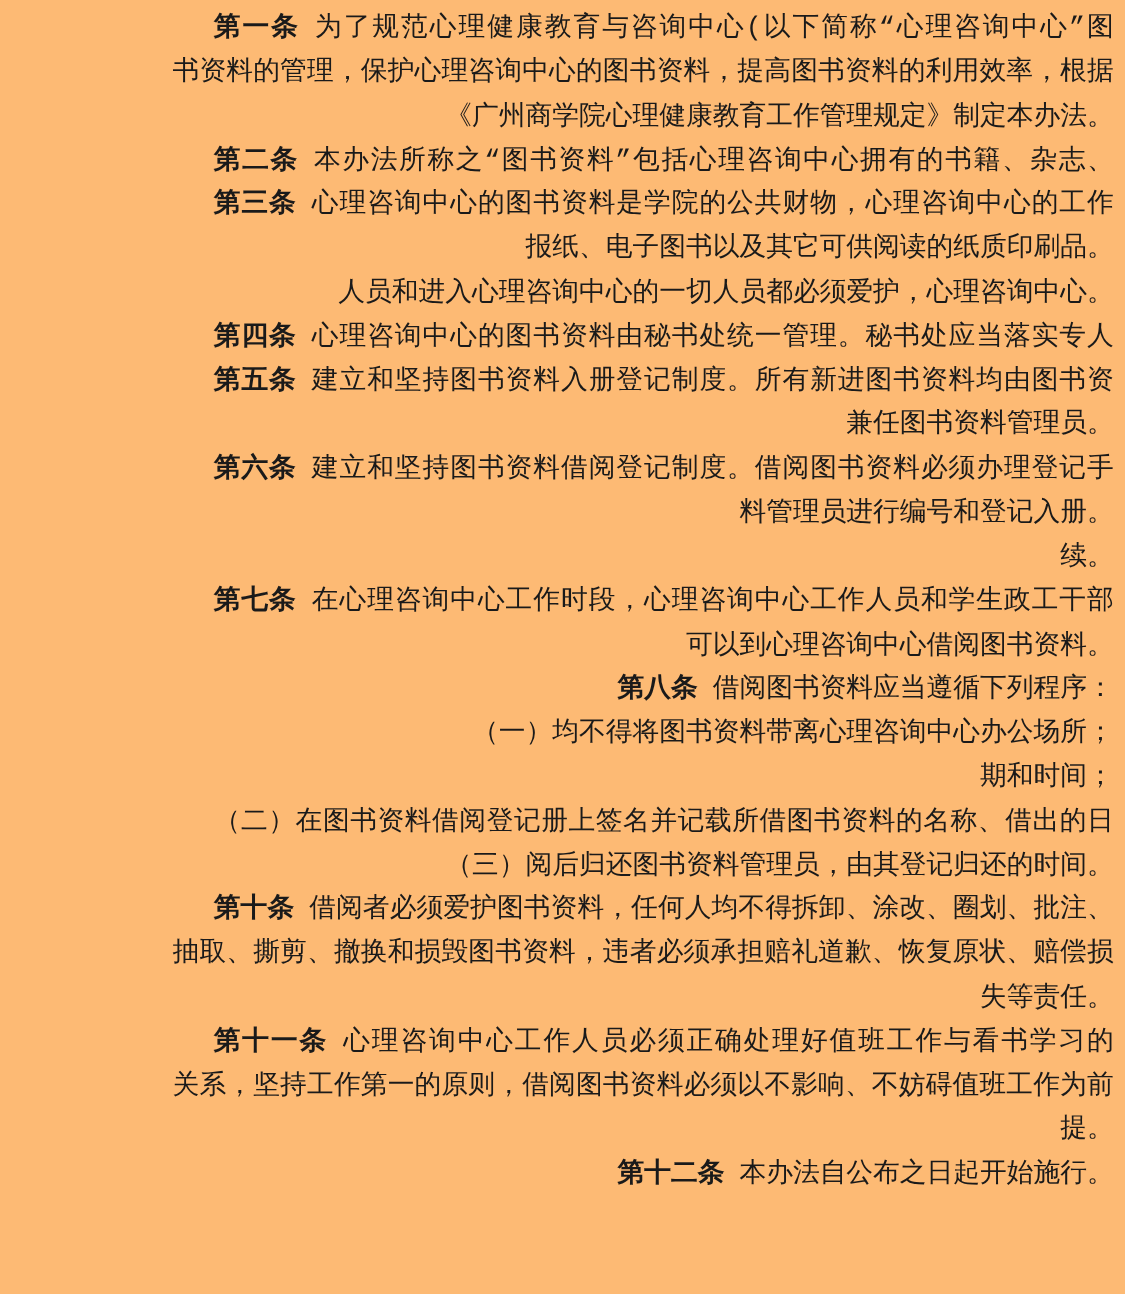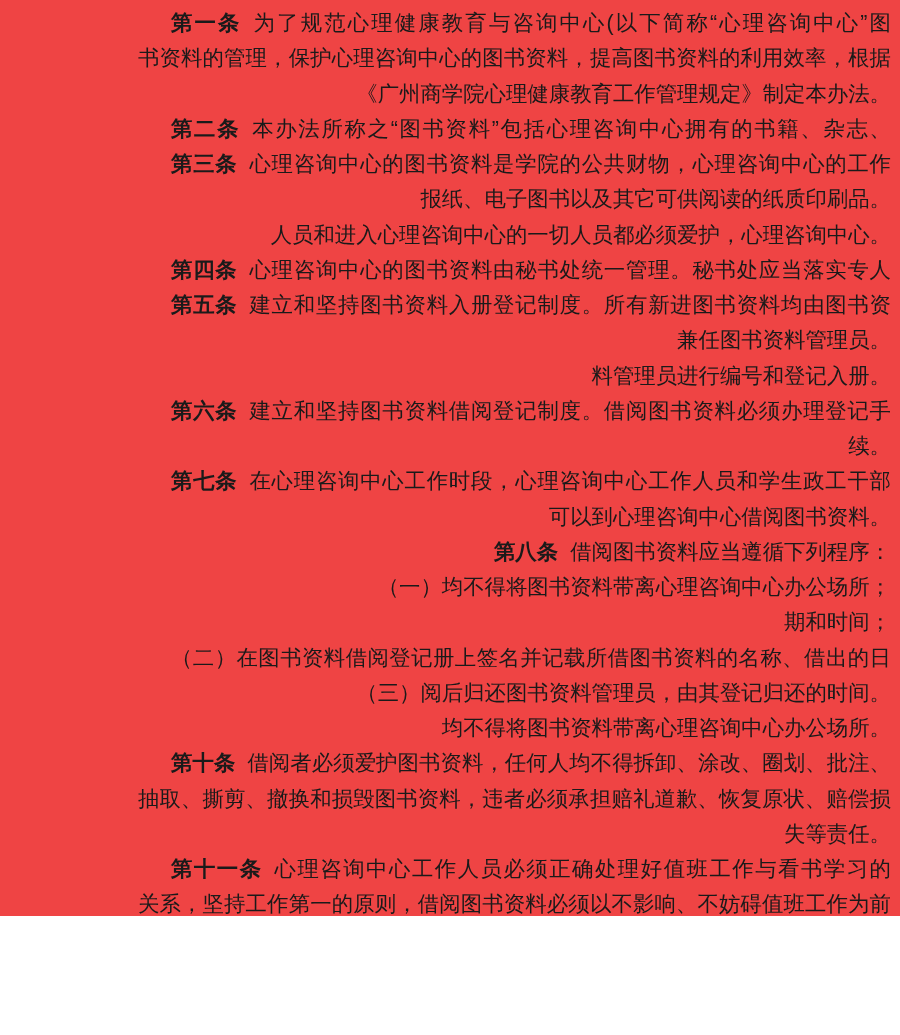--- a/index.html
+++ b/index.html
@@ -3,24 +3,24 @@
 <meta charset="utf-8">
 <style>
   html, body {
     margin: 0;
     padding: 0;
     background: #ffffff;
   }
   .page {
     position: relative;
     width: 900px;
-    height: 916px;
-    background: #ef4444;
+    height: 1035px;
+    background: #fdba74;
     overflow: hidden;
-    font-family: Liberation Sans, sans-serif;
+    font-family: Liberation Mono, monospace;
   }
   .doc {
     position: absolute;
     left: 138px;
     top: 6px;
     width: 753px;
     color: #1a1a1a;
     font-size: 21.4px;
     line-height: 35.25px;
     font-kerning: none;
@@ -53,31 +53,30 @@
       <div class="line first full"><b class="label">第一条</b><span>为了规范心理健康教育与咨询中心(以下简称“心理咨询中心”图</span></div>
       <div class="line full">书资料的管理，保护心理咨询中心的图书资料，提高图书资料的利用效率，根据</div>
       <div class="line">《广州商学院心理健康教育工作管理规定》制定本办法。</div>
       <div class="line first full"><b class="label">第二条</b><span>本办法所称之“图书资料”包括心理咨询中心拥有的书籍、杂志、</span></div>
       <div class="line first full"><b class="label">第三条</b><span>心理咨询中心的图书资料是学院的公共财物，心理咨询中心的工作</span></div>
       <div class="line">报纸、电子图书以及其它可供阅读的纸质印刷品。</div>
       <div class="line">人员和进入心理咨询中心的一切人员都必须爱护，心理咨询中心。</div>
       <div class="line first full"><b class="label">第四条</b><span>心理咨询中心的图书资料由秘书处统一管理。秘书处应当落实专人</span></div>
       <div class="line first full"><b class="label">第五条</b><span>建立和坚持图书资料入册登记制度。所有新进图书资料均由图书资</span></div>
       <div class="line">兼任图书资料管理员。</div>
+      <div class="line first full"><b class="label">第六条</b><span>建立和坚持图书资料借阅登记制度。借阅图书资料必须办理登记手</span></div>
       <div class="line">料管理员进行编号和登记入册。</div>
-      <div class="line first full"><b class="label">第六条</b><span>建立和坚持图书资料借阅登记制度。借阅图书资料必须办理登记手</span></div>
       <div class="line">续。</div>
       <div class="line first full"><b class="label">第七条</b><span>在心理咨询中心工作时段，心理咨询中心工作人员和学生政工干部</span></div>
       <div class="line">可以到心理咨询中心借阅图书资料。</div>
       <div class="line first"><b class="label">第八条</b><span>借阅图书资料应当遵循下列程序：</span></div>
       <div class="line first">（一）均不得将图书资料带离心理咨询中心办公场所；</div>
       <div class="line">期和时间；</div>
       <div class="line first full">（二）在图书资料借阅登记册上签名并记载所借图书资料的名称、借出的日</div>
       <div class="line first">（三）阅后归还图书资料管理员，由其登记归还的时间。</div>
-      <div class="line">均不得将图书资料带离心理咨询中心办公场所。</div>
       <div class="line first full"><b class="label">第十条</b><span>借阅者必须爱护图书资料，任何人均不得拆卸、涂改、圈划、批注、</span></div>
       <div class="line full">抽取、撕剪、撤换和损毁图书资料，违者必须承担赔礼道歉、恢复原状、赔偿损</div>
       <div class="line">失等责任。</div>
       <div class="line first full"><b class="label">第十一条</b><span>心理咨询中心工作人员必须正确处理好值班工作与看书学习的</span></div>
       <div class="line full">关系，坚持工作第一的原则，借阅图书资料必须以不影响、不妨碍值班工作为前</div>
       <div class="line">提。</div>
       <div class="line first"><b class="label">第十二条</b><span>本办法自公布之日起开始施行。</span></div>
     </div>
 </div>
 

